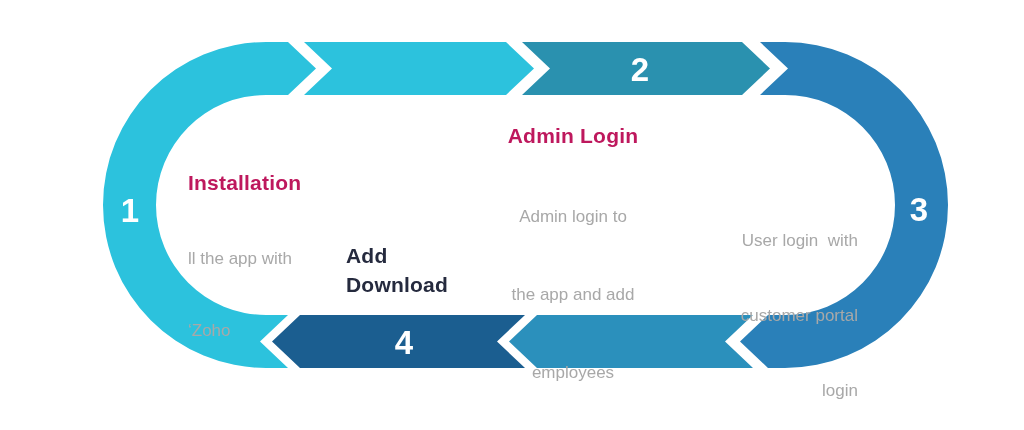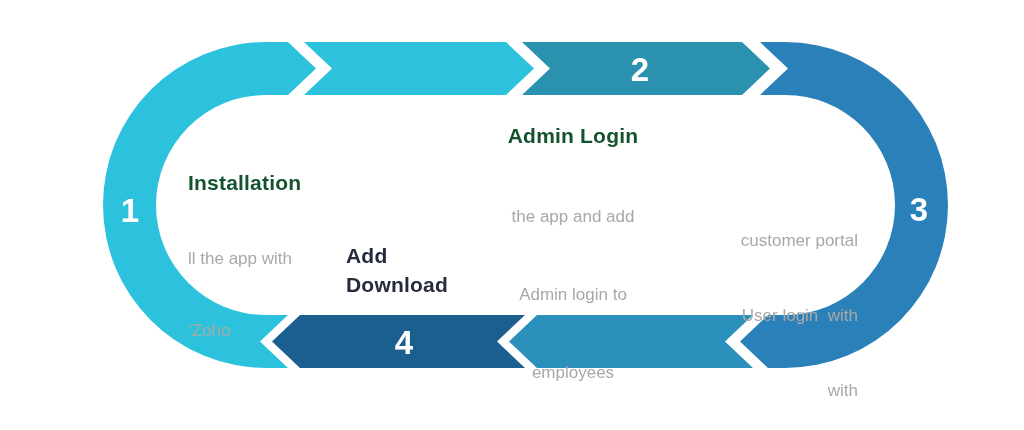--- a/index.html
+++ b/index.html
@@ -28,21 +28,21 @@
     font-weight: bold;
     font-size: 33px;
   }
   .label {
     position: absolute;
   }
   .label .title {
     font-weight: bold;
     font-size: 21px;
     line-height: 24px;
-    color: #14532d;
+    color: #be185d;
     letter-spacing: 0.2px;
   }
   .label .desc {
     margin-top: 4px;
     font-size: 17px;
     color: #a8a8a8;
     white-space: pre;
   }
   .label .title-line {
     font-weight: bold;
@@ -93,31 +93,31 @@
     <div class="desc">
       <div>ll the app with</div>
       <div>‘Zoho</div>
       
     </div>
   </div>
 
   <div class="label label-step2">
     <div class="title">Admin Login</div>
     <div class="desc">
+      <div>Admin login to</div>
       <div>the app and add</div>
-      <div>Admin login to</div>
       <div>employees</div>
     </div>
   </div>
 
   <div class="label label-step3">
     <div class="desc">
+      <div>User login  with</div>
       <div>customer portal</div>
-      <div>User login  with</div>
-      <div>with</div>
+      <div>login</div>
     </div>
   </div>
 
   <div class="label label-step4">
     <div class="title-line">Add</div>
     <div class="title-line">Download</div>
   </div>
 
 </div>
 

